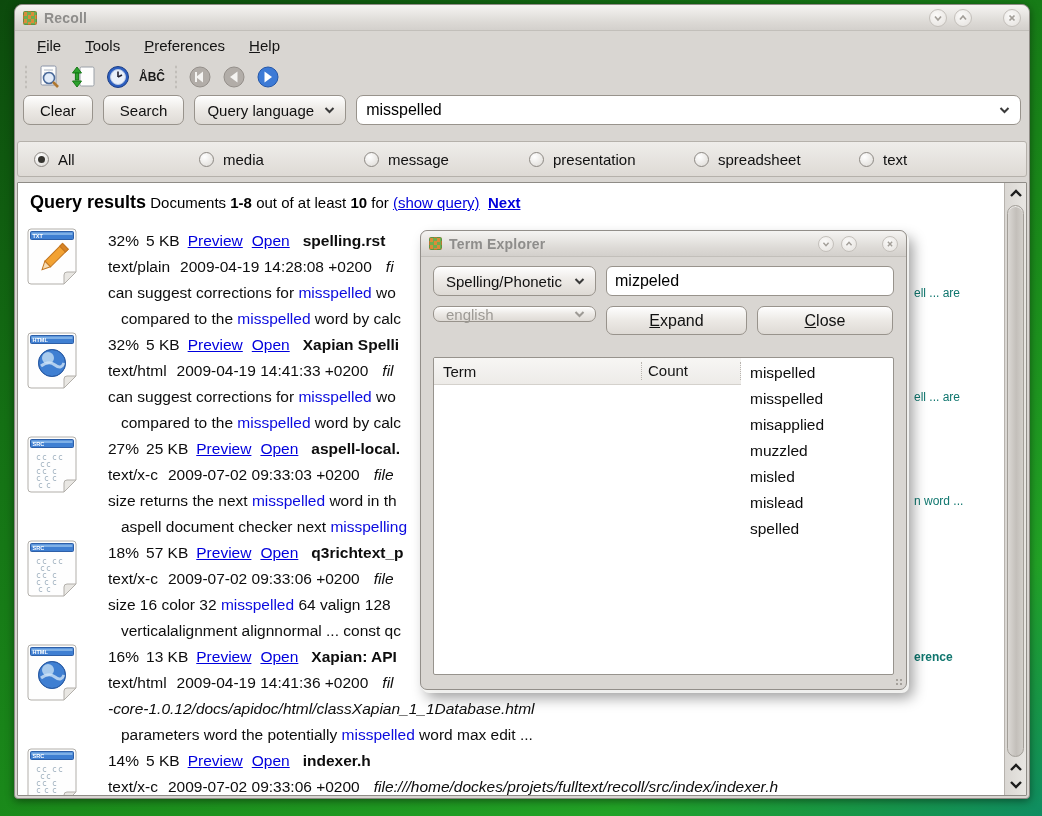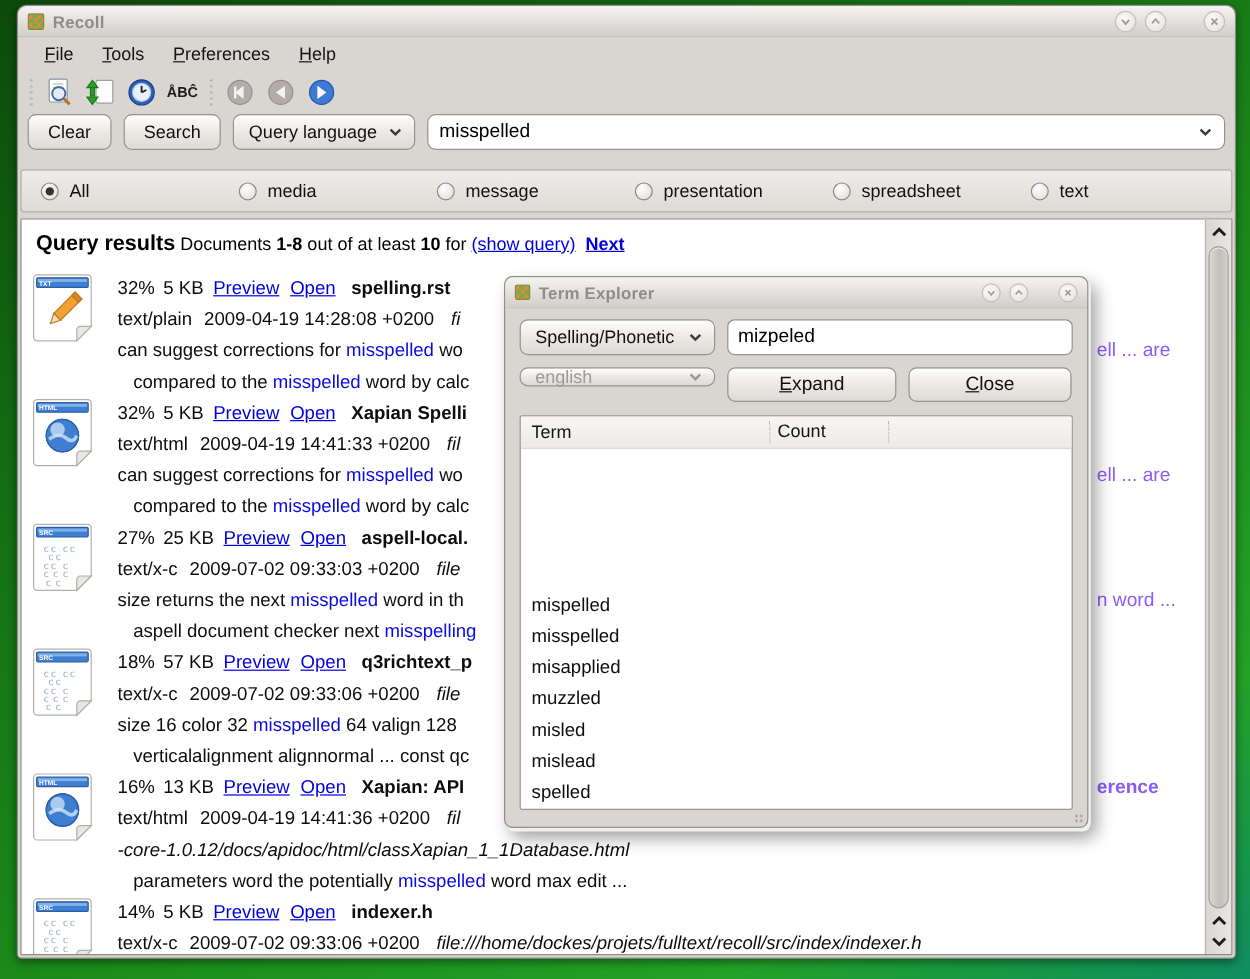--- a/index.html
+++ b/index.html
@@ -88,33 +88,33 @@
   .results{
     flex:1; margin:5px 2px 2px 2px; background:#fff; border:1px solid #8f8c87;
     position:relative; overflow:hidden; border-radius:1px;
   }
   .res-header{ position:absolute; left:12px; top:9px; font-size:15px; white-space:nowrap;}
   .res-title{ font-size:18px; font-weight:bold; color:#000; }
   .res-header b{ font-weight:bold;text-align:center; }
   a.lnk{ color:#0000dd; text-decoration:underline; cursor:pointer;}
   .res-row{ position:absolute; left:8px; display:flex; }
   .doc-icon{ width:52px; height:58px; flex:0 0 52px; }
-  .row-lines{ margin-left:20px; font-size:15.5px; color:#0d0d0d; }
+  .row-lines{ margin-left:30px; font-size:15.5px; color:#0d0d0d; }
   .rline{ height:26px; line-height:26px; white-space:nowrap; }
   .rline.clip{ max-width:332px; overflow:hidden; }
   .rline.indent{ padding-left:13px; }
   .rline .pct{ margin-right:7px; }
   .rline .sz{ margin-right:8px; }
   .rline .lnk{ margin-right:9px; }
   .rline .rtitle{ font-weight:bold; margin-left:4px; }
   .rline .mime{ margin-right:10px; }
   .rline .rdate{ margin-right:14px; }
   .it{ font-style:italic; }
   .hl{ color:#0b0bdf; }
-  .ofrag{ position:absolute; left:896px; font-size:16px; line-height:26px; white-space:nowrap; color:#8b5cf6;}
+  .ofrag{ position:absolute; left:896px; font-size:12px; line-height:26px; white-space:nowrap; color:#0f766e;}
   .ofrag.b{ font-weight:bold; }
 
   
   .vscroll{
     position:absolute; top:0; right:0; bottom:0; width:22px;
     background:linear-gradient(90deg,#dad7d3,#e8e6e2); border-left:1px solid #b7b3ae;
   }
   .sc-arrow{ position:absolute; left:0; width:22px; height:18px; display:flex; align-items:center; justify-content:center;}
   .sc-arrow svg polyline{ fill:none; stroke:#1c1c1c; stroke-width:2.4; }
   .sc-thumb{
@@ -141,21 +141,21 @@
   .dlg-input{
     flex:1; height:30px; border:1px solid #98938c; border-radius:6px; background:#fff;
     font-size:16px; padding:12px 8px; font-family:inherit; color:#000; outline:none;
   }
   .dlg-btn{ height:29px; font-size:16px; }
   .dlg-btn u{ text-decoration:underline; }
   .btn-expand{ width:141px; }
   .btn-close{ width:136px; }
   .term-table{
     flex:1; background:#fff; border:1px solid #97938d; border-radius:2px; overflow:hidden;
-    display:flex; flex-direction:column; margin-top:1px;justify-content:space-between;
+    display:flex; flex-direction:row; margin-top:12px;
   }
   .tt-header{
     height:27px; flex:0 0 27px; display:flex; align-items:center;
     background:linear-gradient(#f7f6f4,#edebe8); border-bottom:1px solid #d4d1cc;
     font-size:15px; color:#141414;
   }
   .tt-header .c1{ padding-left:9px; width:207px; }
   .tt-header .c2{ width:100px; border-left:1px dotted #b9b5b0; border-right:1px dotted #b9b5b0; padding-left:6px; height:18px; line-height:18px;}
   .tt-rows{ font-size:15.5px; color:#0d0d0d; padding-top:2px;}
   .tt-row{ height:26px; line-height:26px; padding-left:9px; }

